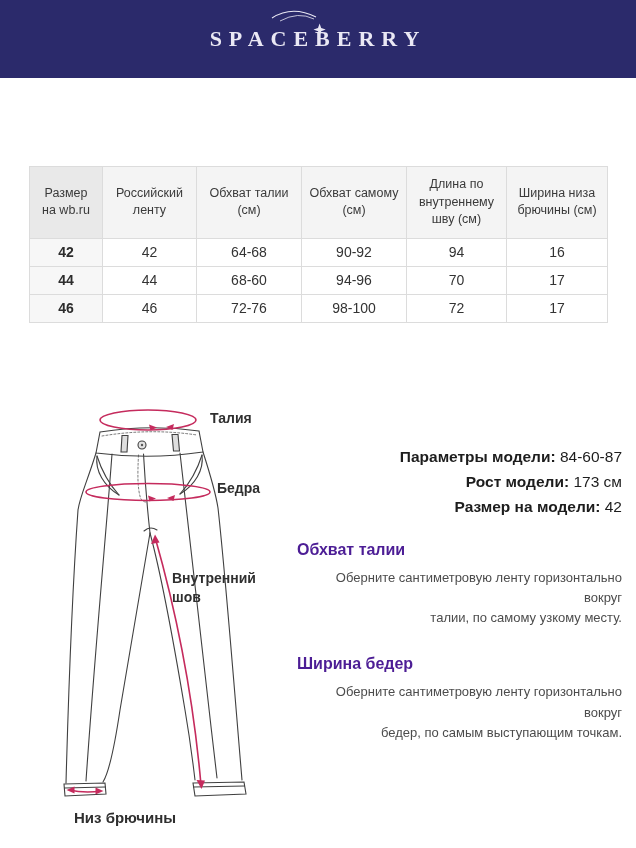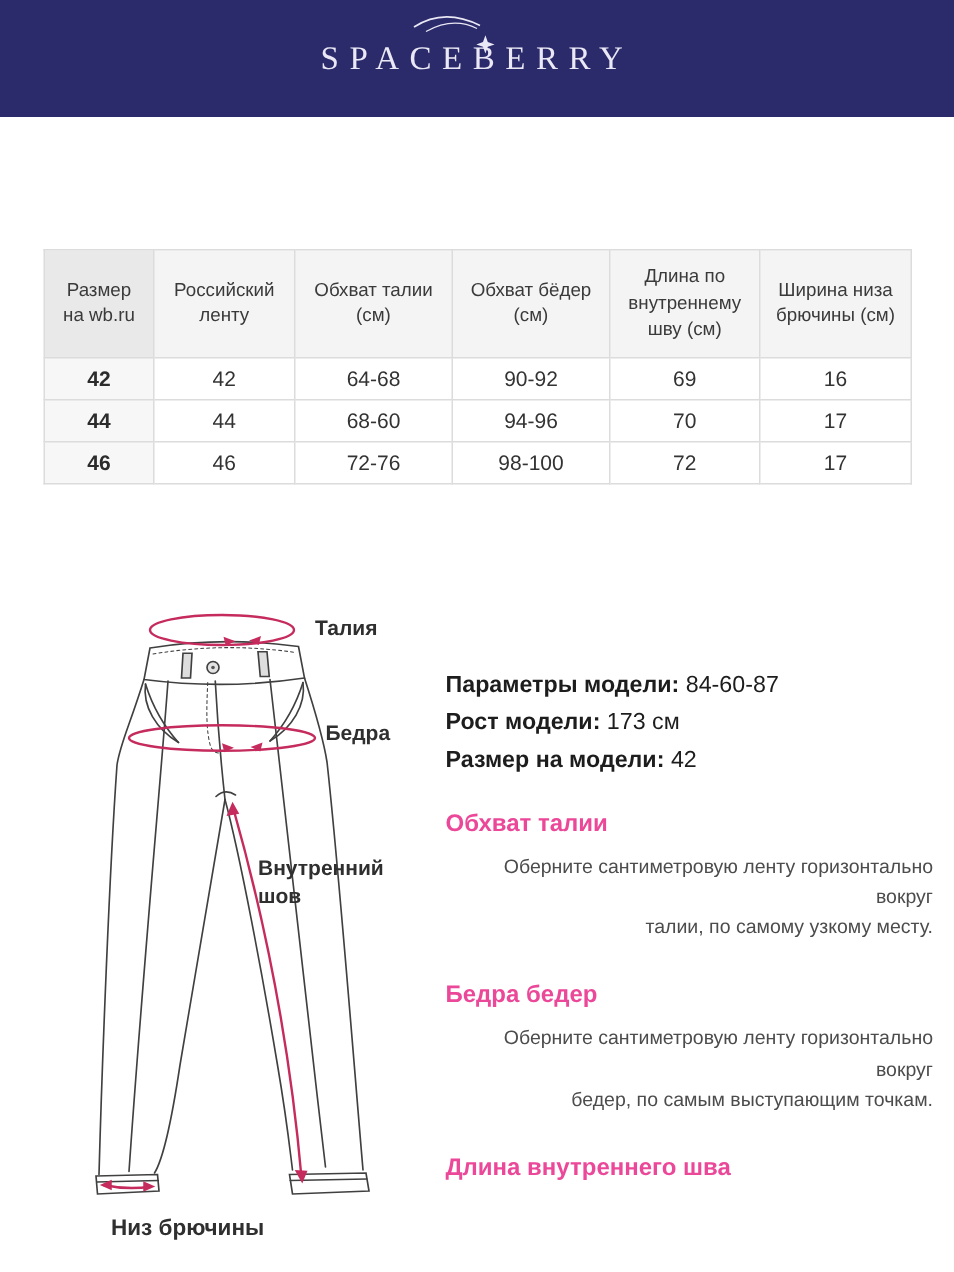--- a/index.html
+++ b/index.html
@@ -5,21 +5,21 @@
   * { margin:0; padding:0; box-sizing:border-box; }
   html,body { width:636px; height:848px; background:#ffffff;
               font-family:"Liberation Sans", sans-serif; color:#333; overflow:hidden; }
   .page { position:relative; width:636px; height:848px; background:#fff; }
 
   
   .brand-header { position:absolute; left:0; top:0; width:636px; height:78px;
                   background:#2b2a6b; display:flex; align-items:center; justify-content:center; }
   .logo-wrap { position:relative; }
   .logo-text { font-family:"Liberation Serif", serif; font-size:22px; letter-spacing:7px;
-               color:#eae8f4; font-weight:400; }
+               color:#eae8f4; font-weight:700; }
   .comet { position:absolute; left:56px; top:-22px; }
 
   
   .size-table-wrap { position:absolute; left:29px; top:166px; }
   table { border-collapse:collapse; table-layout:fixed; }
   col.c1{width:73px;} col.c2{width:94px;} col.c3{width:105px;}
   col.c4{width:105px;} col.c5{width:100px;} col.c6{width:101px;}
   th, td { border:1px solid #dcdcdc; text-align:center; vertical-align:middle; }
   th { background:#f4f4f4; font-weight:400; font-size:12.5px; line-height:1.4;
        color:#3a3a3a; padding:9px 6px; }
@@ -27,25 +27,25 @@
   td { font-size:14px; color:#333; height:28px; padding:2px 4px; background:#fff; }
   td.first { font-weight:700; background:#f7f7f7; color:#2c2c2c; }
 
   
   .diagram { position:absolute; left:40px; top:390px; width:250px; height:450px; }
   .svg-label { font-family:"Liberation Sans", sans-serif; font-size:14px; font-weight:600; fill:#2f2f2f; }
   .svg-label-lg { font-family:"Liberation Sans", sans-serif; font-size:15px; font-weight:600; fill:#2f2f2f; }
 
   
   .info-col { position:absolute; left:297px; top:444px; width:325px; }
-  .model-line { font-size:15.5px; line-height:25px; color:#1d1d1d; }
+  .model-line { font-size:15.5px; line-height:25px; color:#1d1d1d;text-align:right; }
   .model-line .lbl { font-weight:700; }
   .guide { margin-top:22px; }
   .guide-section { margin-bottom:27px; }
-  .guide-section h3 { font-size:16px; font-weight:700; color:#ec4899; margin-bottom:9px; }
+  .guide-section h3 { font-size:16px; font-weight:700; color:#4c1d95; margin-bottom:9px; }
   .guide-section p { font-size:13px; color:#4c4c4c; line-height:1.55; white-space:pre-line;text-align:right; }
 </style>
 </head>
 <body>
 
 <div class="page">
 
   <div class="brand-header">
     <div class="logo-wrap">
       <svg class="comet" width="70" height="34" viewBox="0 0 70 34">
@@ -65,32 +65,32 @@
           <col class="c3">
         <col class="c4">
           <col class="c5">
           <col class="c6">
       </colgroup>
       <thead>
           <tr>
             <th class="first">Размер на wb.ru</th>
             <th>Российский ленту</th>
             <th>Обхват талии (см)</th>
-            <th>Обхват бёдер (см)</th>
+            <th>Обхват самому (см)</th>
             <th>Длина по внутреннему шву (см)</th>
             <th>Ширина низа брючины (см)</th>
           </tr>
         </thead>
       <tbody>
           <tr>
             <td class="first">42</td>
             <td>42</td>
             <td>64-68</td>
             <td>90-92</td>
-            <td>69</td>
+            <td>94</td>
             <td>16</td>
           </tr>
           <tr>
             <td class="first">44</td>
             <td>44</td>
             <td>68-60</td>
             <td>94-96</td>
             <td>70</td>
             <td>17</td>
           </tr>
@@ -182,23 +182,22 @@
         <span>42</span>
       </div>
     </div>
     <div class="guide" id="guide">
         <div class="guide-section">
           <h3>Обхват талии</h3>
           <p>Оберните сантиметровую ленту горизонтально вокруг
 талии, по самому узкому месту.</p>
         </div>
         <div class="guide-section">
-          <h3>Бедра бедер</h3>
+          <h3>Ширина бедер</h3>
           <p>Оберните сантиметровую ленту горизонтально вокруг
 бедер, по самым выступающим точкам.</p>
         </div>
         <div class="guide-section">
-          <h3>Длина внутреннего шва</h3>
         </div>
       </div>
   </div>
 
 </div>
 
 </body></html>

